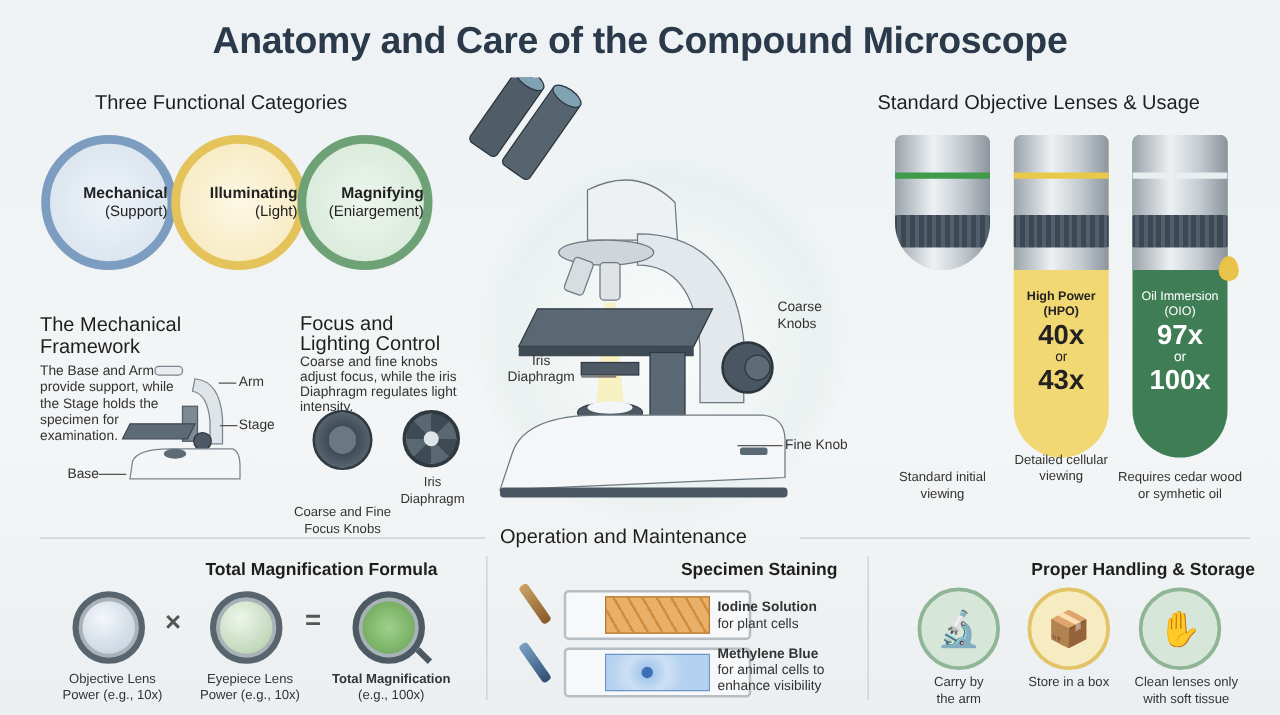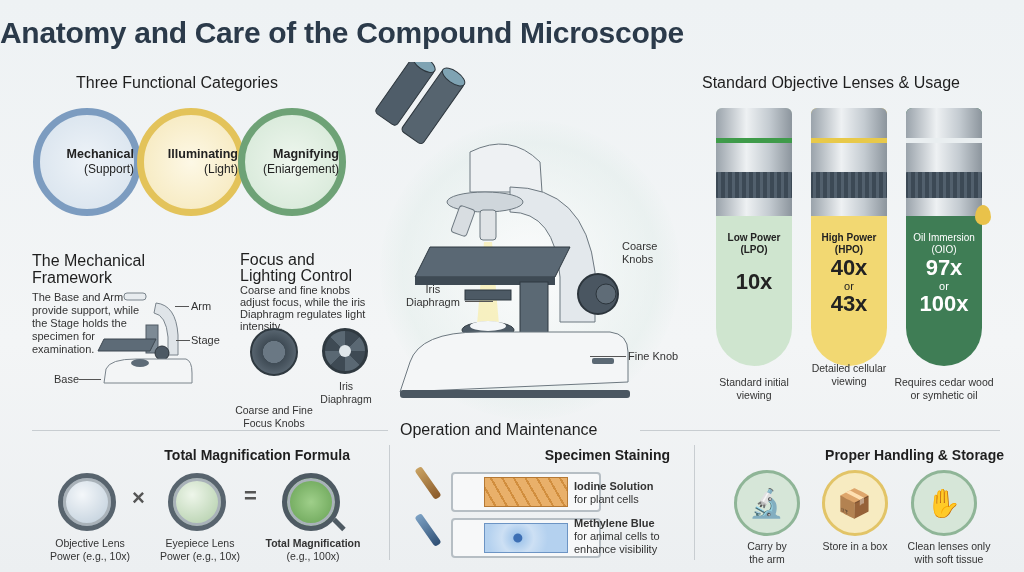--- a/index.html
+++ b/index.html
@@ -1,19 +1,19 @@
 <!DOCTYPE html>
 <html><head>
 <meta charset="utf-8">
 <style>
 *{box-sizing:border-box;margin:0;padding:0}
 html,body{width:1024px;height:572px;overflow:hidden}
 body{font-family:"Liberation Sans",sans-serif;background:linear-gradient(180deg,#eef2f4 0%,#f3f5f6 60%,#eceff1 100%);color:#222;position:relative}
 .abs{position:absolute}
-.title{left:0;width:1024px;top:16px;font-size:30px;font-weight:bold;color:#2b3a4a;letter-spacing:-0.3px}
+.title{left:0;width:1024px;top:16px;text-align:center;font-size:30px;font-weight:bold;color:#2b3a4a;letter-spacing:-0.3px}
 .h2{font-weight:normal;font-size:16px;color:#1e1e1e}
 .h3{font-weight:bold;font-size:14px;color:#1e1e1e;text-align:right}
 .small{font-size:11px;line-height:13px;color:#333}
 
 .cat{width:108px;height:108px;border-radius:50%;display:flex;flex-direction:column;align-items:flex-end;justify-content:center;font-size:12px;text-align:center;line-height:15px}
 .cat b{font-size:12.5px}
 
 .tube{width:76px;border-radius:6px 6px 38px 38px;overflow:hidden;position:absolute}
 .tube .cap{height:108px;background:linear-gradient(90deg,#9aa3ab,#eef1f3 40%,#c4cbd1 70%,#8c959d);position:relative}
 .tube .ring{position:absolute;left:-2px;right:-2px;top:64px;height:26px;background:repeating-linear-gradient(90deg,#3c4955 0 4px,#52606d 4px 7px);border-radius:4px}
@@ -139,25 +139,20 @@
 <div class="abs small" style="left:628px;top:350px">Fine Knob</div>
 <div class="abs label-line" style="left:590px;top:356px;width:36px"></div>
 
 <div class="abs h2" style="left:702px;top:74px">Standard Objective Lenses &amp; Usage</div>
 
 <div class="tube" style="left:716px;top:108px;background:#cfe5cf">
   <div class="cap">
       <div class="band" style="background:#3f9b4a"></div>
       <div class="ring"></div>
     </div>
-  <div class="body">
-    <div class="lbl">Low Power</div>
-    <div class="lbl">(LPO)</div>
-    <div class="big" style="margin-top:14px">10x</div>
-  </div>
 </div>
 <div class="tube" style="left:811px;top:108px;background:#f2d872">
   <div class="cap">
       <div class="band" style="background:#e8c94a"></div>
       <div class="ring"></div>
     </div>
   <div class="body">
     <div class="lbl">High Power</div>
     <div class="lbl">(HPO)</div>
     <div class="big">40x</div>

